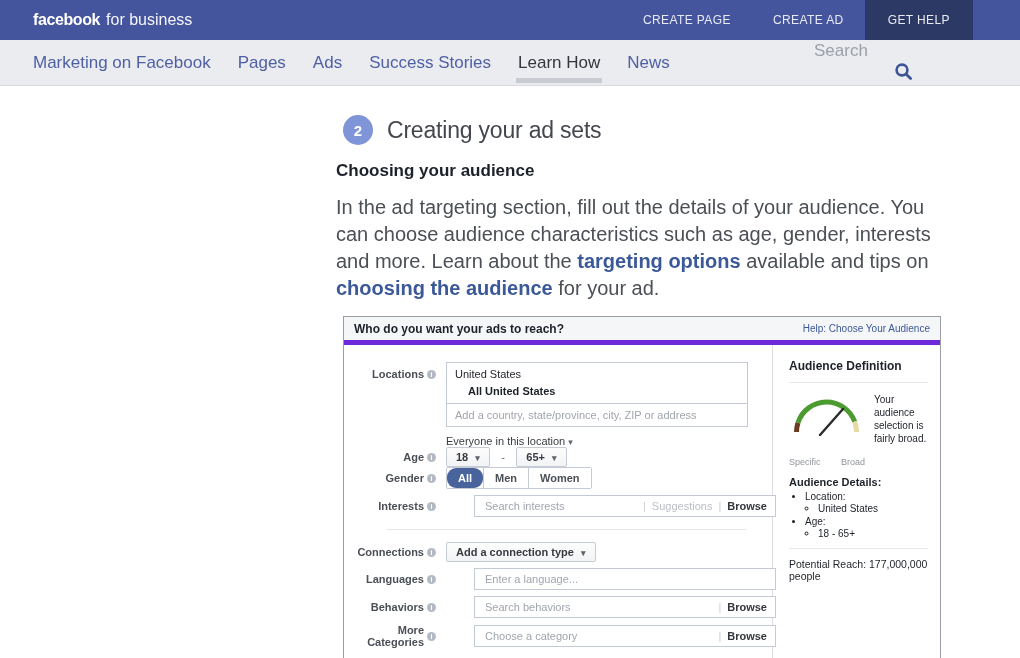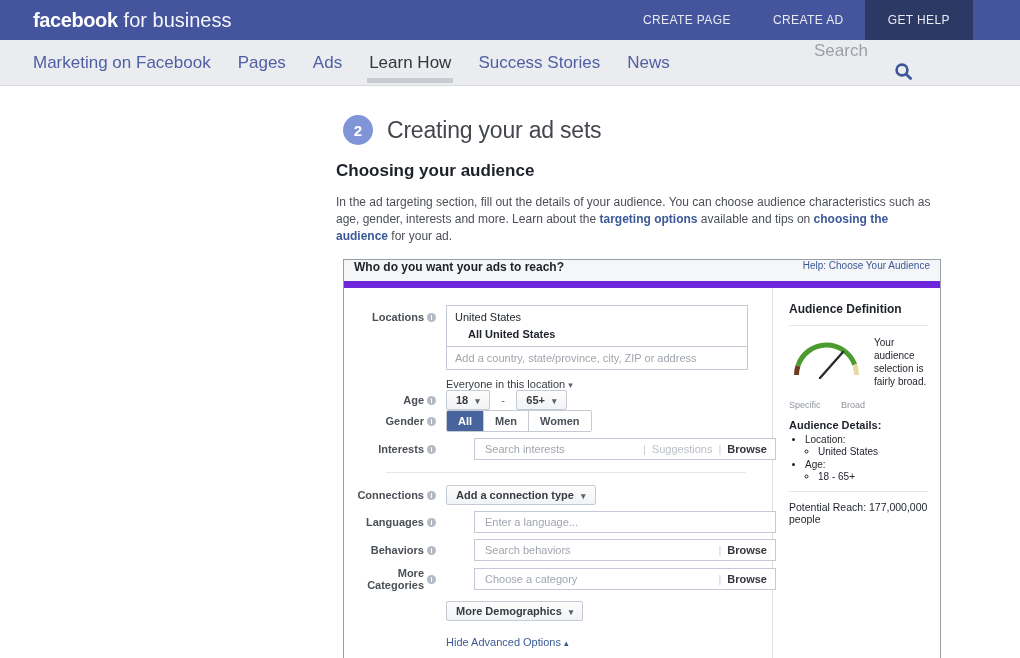--- a/index.html
+++ b/index.html
@@ -9,21 +9,21 @@
     background:#fff;
     font-family:"Liberation Sans", sans-serif;
   }
   a { text-decoration:none; cursor:pointer; }
 
   
   .topnav {
     height:40px; background:#44549d; display:flex; align-items:center;
     padding-left:33px;
   }
-  .logo { display:flex; align-items:center; color:#fff; font-size:20px; cursor:pointer; }
+  .logo { display:flex; align-items:center; color:#fff; font-size:16px; cursor:pointer; }
   .logo-bold { font-weight:700; letter-spacing:-0.4px; }
   .logo-rest { font-weight:400; margin-left:6px; opacity:.95; }
   .topnav-links { margin-left:auto; display:flex; align-items:stretch; height:40px; }
   .topnav-link {
     display:flex; align-items:center; padding:0 21px;
     color:#e8ebf5; font-size:12px; letter-spacing:.4px;
   }
   .topnav-link.gethelp { background:#2c3964; padding:0 23px; margin-right:47px; }
 
   
@@ -53,31 +53,31 @@
   .step-heading { display:flex; align-items:center; gap:14px; margin:29px 0 0 343px; }
   .step-circle {
     width:30px; height:30px; border-radius:50%; background:#8095d8;
     color:#fff; font-size:15px; font-weight:700;
     display:flex; align-items:center; justify-content:center; flex:0 0 auto;
   }
   .page-title { margin:0; font-size:23px; font-weight:400; color:#44474e; letter-spacing:-0.2px; }
   .section-subtitle { margin:16px 0 0 336px; font-size:17px; font-weight:700; color:#1d2129; }
   .intro {
     margin:13px 0 0 336px; width:606px;
-    font-size:12px; line-height:17px; color:#4b4f56;
+    font-size:20px; line-height:27px; color:#4b4f56;
   }
   .inline-link { color:#3b5998; font-weight:700; }
 
   
   .adtool {
     margin:14px 0 0 343px; width:598px; border:1px solid #999da5; background:#fff;
   }
   .adtool-header {
-    height:28px; background:#f5f6f7; border-bottom:7px solid #6d28d9;
-    display:flex; align-items:flex-start; padding:0 10px;
+    height:28px; background:#f5f6f7; border-bottom:5px solid #6d28d9;
+    display:flex; align-items:center; padding:0 10px;
   }
   .adtool-title { font-size:12px; font-weight:700; color:#1d2129; }
   .adtool-help { margin-left:auto; font-size:10px; color:#3b5998; }
   .adtool-body { display:flex; }
   .adtool-form { width:429px; border-right:1px solid #dcdee3; padding:17px 0 16px 0; }
 
   .frow { display:flex; align-items:center; }
   .frow.top { align-items:flex-start; }
   .flabel {
     width:92px; flex:0 0 auto; text-align:right;
@@ -114,21 +114,21 @@
     background:linear-gradient(#fdfdfd,#f2f3f5);
     padding:3px 9px; font-size:11px; font-weight:700; color:#373b41; cursor:pointer;
   }
   .age-sep { margin:0 7px; font-size:11px; color:#5f646b; }
 
   .segmented { display:inline-flex; border:1px solid #c5cbd4; border-radius:2px; overflow:hidden; }
   .seg {
     padding:4px 11px; font-size:11px; font-weight:700; color:#4b4f56;
     background:#fff; border-left:1px solid #c5cbd4; cursor:pointer;
   }
-  .seg:first-child { border-left:none; }
+  .seg:first-child { border-left:none;border-radius:9px; }
   .seg.selected { background:#49639c; color:#fff; }
 
   .text-field {
     display:flex; align-items:center; width:302px; height:22px;
     border:1px solid #c3cad6; background:#fff; padding:0 8px;
   }
   .text-field input { flex:1; min-width:0; }
   .field-extra { display:flex; align-items:center; gap:6px; font-size:11px; white-space:nowrap; }
   .fsep { color:#c9cdd4; }
   .suggestions { color:#b9bec6; }
@@ -165,22 +165,22 @@
     <a class="topnav-link">CREATE PAGE</a>
     <a class="topnav-link">CREATE AD</a>
     <a class="topnav-link gethelp">GET HELP</a>
   </nav>
 </header>
 
 <nav class="subnav">
   <a class="subnav-item">Marketing on Facebook</a>
   <a class="subnav-item">Pages</a>
   <a class="subnav-item">Ads</a>
+  <a class="subnav-item">Success Stories</a>
   <a class="subnav-item active">Learn How</a>
-  <a class="subnav-item">Success Stories</a>
   <a class="subnav-item">News</a>
   <div class="subnav-search">
     <input type="text" placeholder="Search" style="">
     <span class="search-icon">
       <svg width="19" height="19" viewBox="0 0 19 19">
         <circle cx="8" cy="8" r="5.4" fill="none" stroke="#3b5597" stroke-width="2.6"></circle>
         <line x1="12.2" y1="12.2" x2="16.6" y2="16.6" stroke="#3b5597" stroke-width="2.8" stroke-linecap="round"></line>
       </svg>
     </span>
   </div>

